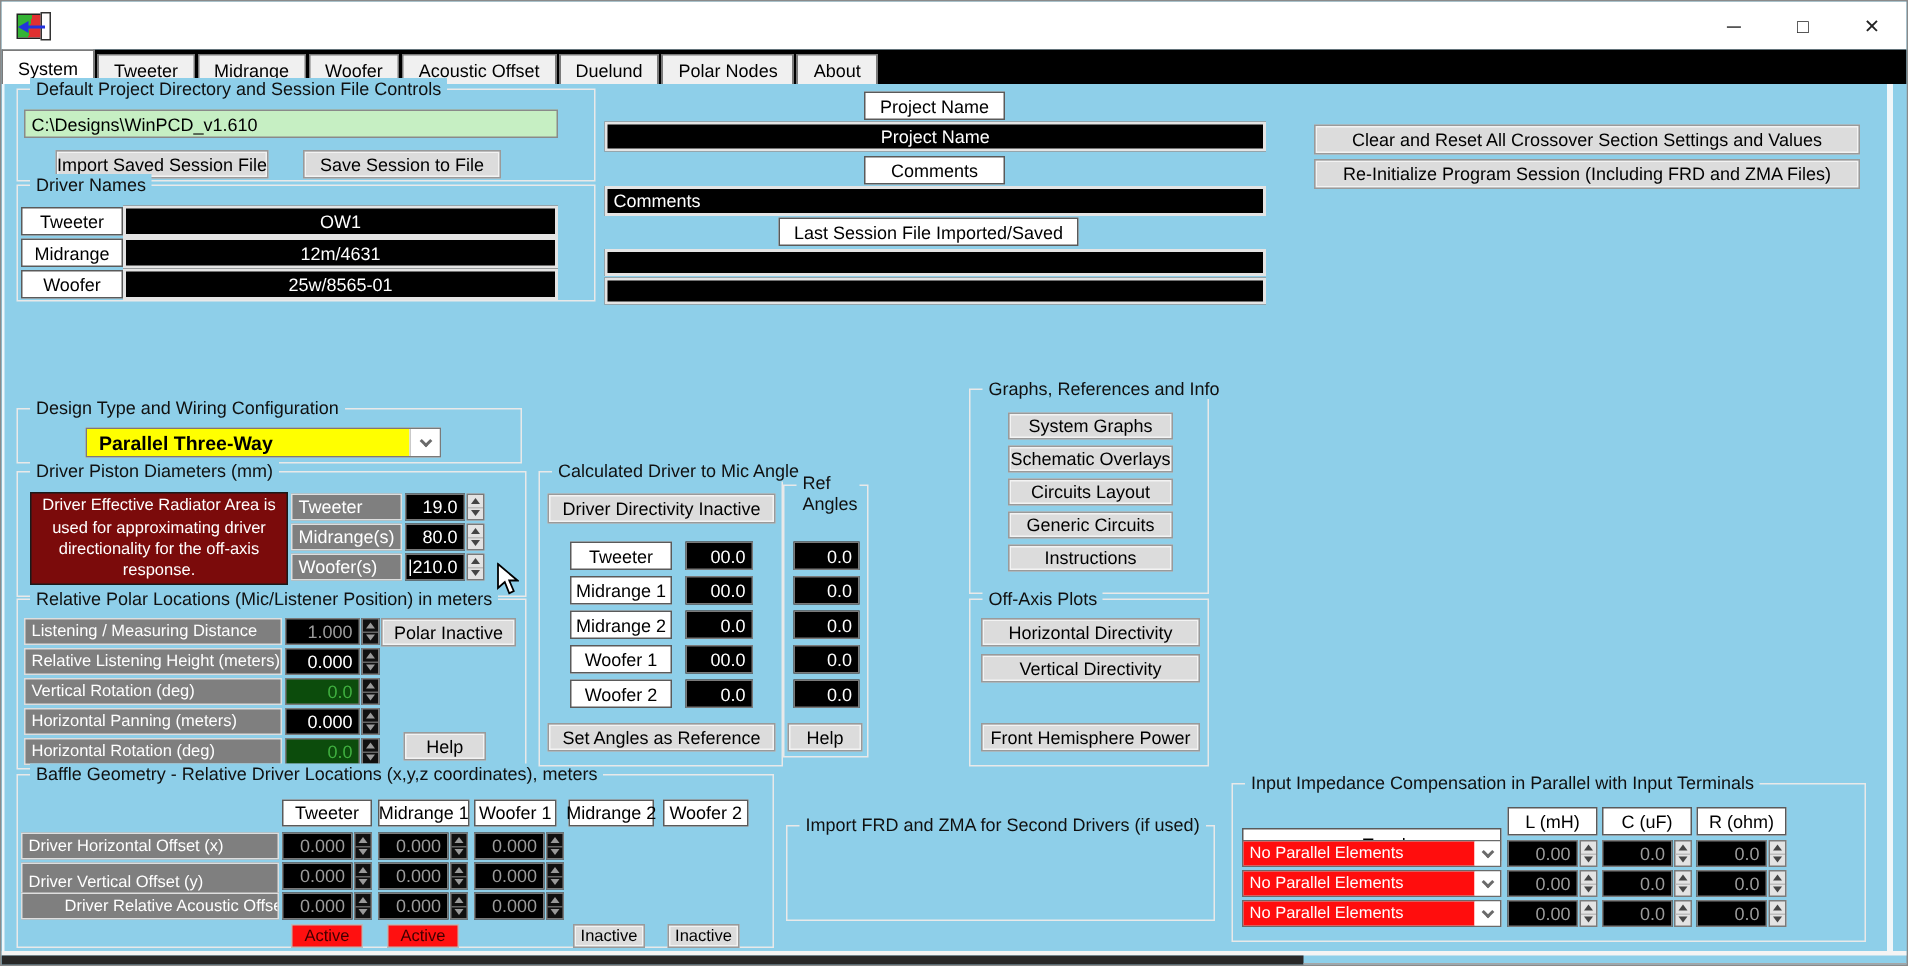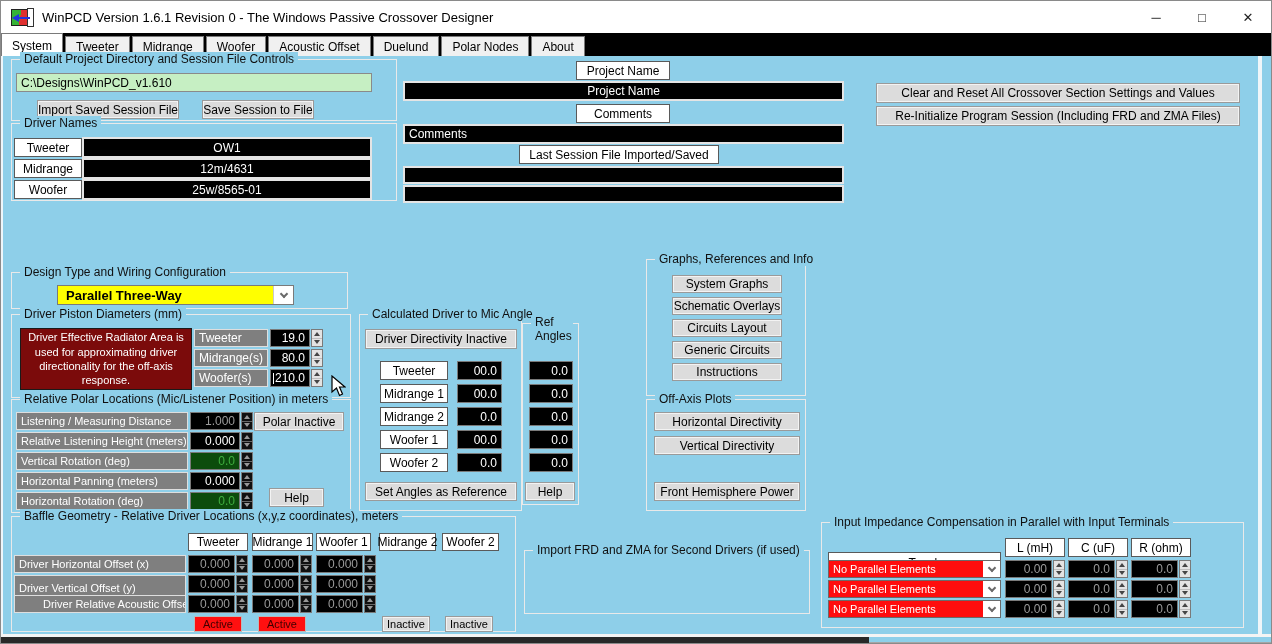--- a/index.html
+++ b/index.html
@@ -73,21 +73,20 @@
 <body>
 
 <div class="window">
 
   <div class="titlebar">
     <div class="app-icon">
       <span class="ic-page"></span>
       <span class="ic-arrow"></span>
       <span class="ic-tail"></span>
     </div>
-    <div class="title-text">WinPCD Version 1.6.1 Revision 0 - The Windows Passive Crossover Designer</div>
     <div class="winbtns">
       <div class="winbtn">─</div>
       <div class="winbtn">□</div>
       <div class="winbtn">✕</div>
     </div>
   </div>
 
   <div class="tabstrip">
     <div class="tab active">System</div>
     <div class="tab">Tweeter</div>
@@ -98,21 +97,21 @@
     <div class="tab">Polar Nodes</div>
     <div class="tab">About</div>
   </div>
 
   <div class="client">
 
     <div class="grp" style="left:10px; top:3px; width:386px; height:62px;">
       <span class="grp-label">Default Project Directory and Session File Controls</span>
       <div class="greenfield" style="left:4px; top:13px; width:356px; height:19px;">C:\Designs\WinPCD_v1.610</div>
       <div class="btn" style="left:25px; top:40px; width:142px; height:19px;">Import Saved Session File</div>
-      <div class="btn" style="left:190px; top:40px; width:112px; height:19px;">Save Session to File</div>
+      <div class="btn" style="left:190px; top:40px; width:132px; height:19px;">Save Session to File</div>
     </div>
 
     <div class="grp" style="left:10px; top:67px; width:386px; height:78px;">
       <span class="grp-label">Driver Names</span>
       <div class="wcell" style="left:2px; top:14px; width:68px; height:19px;">Tweeter</div>
       <div class="bfield frame center" style="left:70px; top:13px; width:290px; height:21px;">OW1</div>
       <div class="wcell" style="left:2px; top:35px; width:68px; height:19px;">Midrange</div>
       <div class="bfield frame center" style="left:70px; top:34px; width:290px; height:21px;">12m/4631</div>
       <div class="wcell" style="left:2px; top:56px; width:68px; height:19px;">Woofer</div>
       <div class="bfield frame center" style="left:70px; top:55px; width:290px; height:21px;">25w/8565-01</div>

